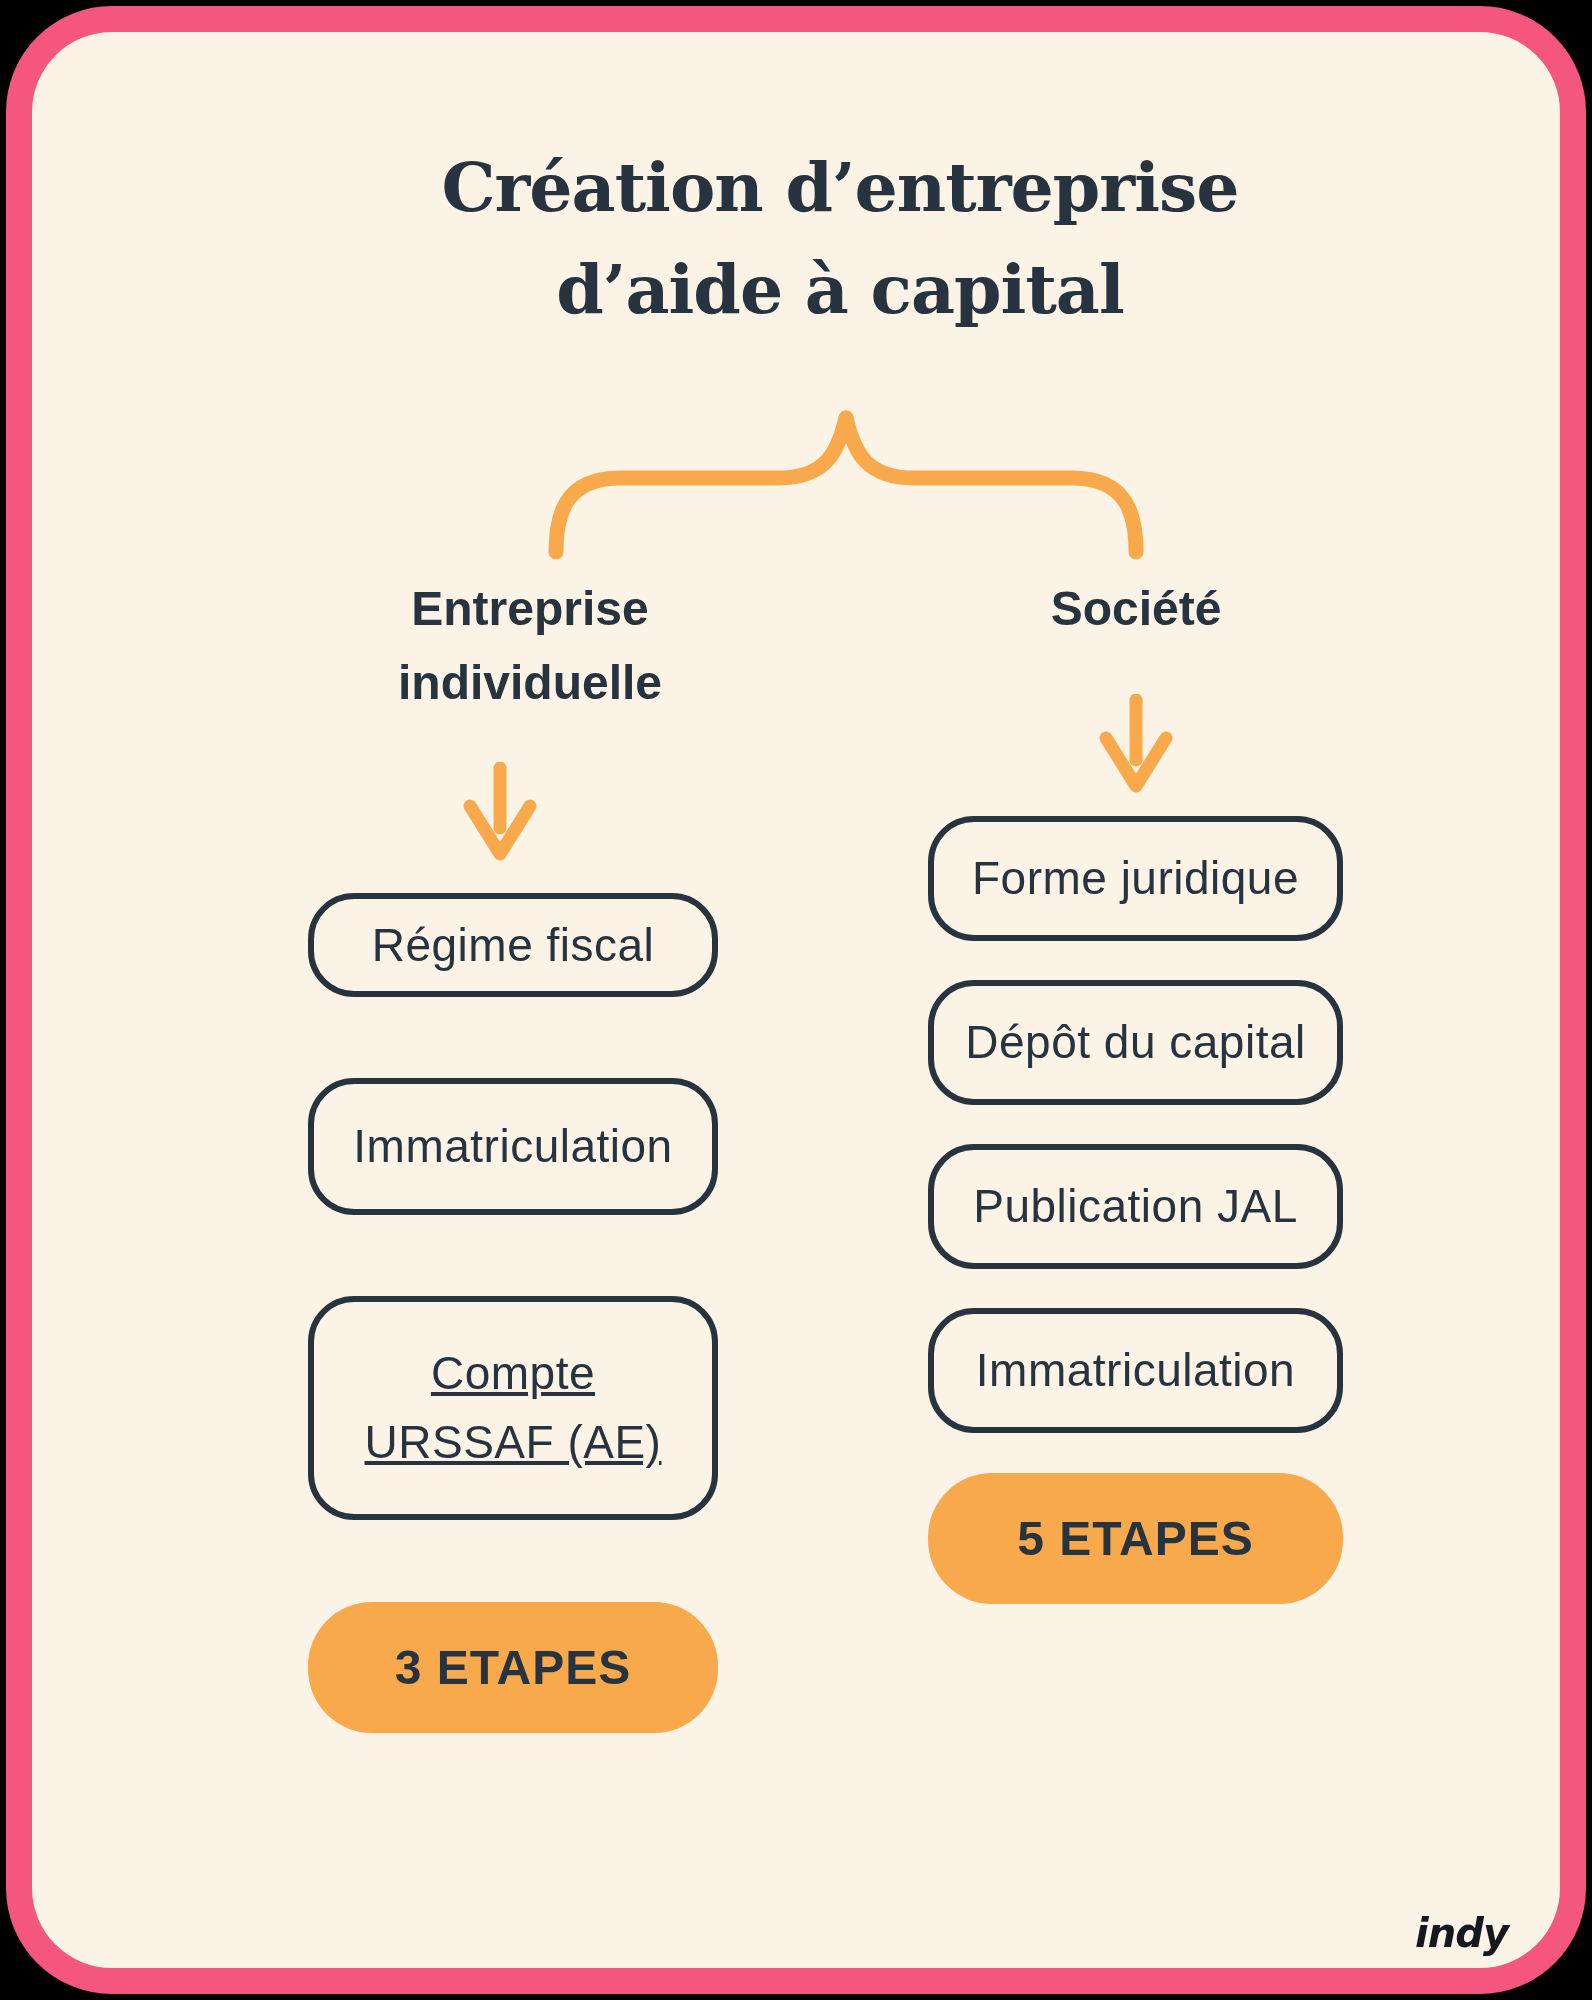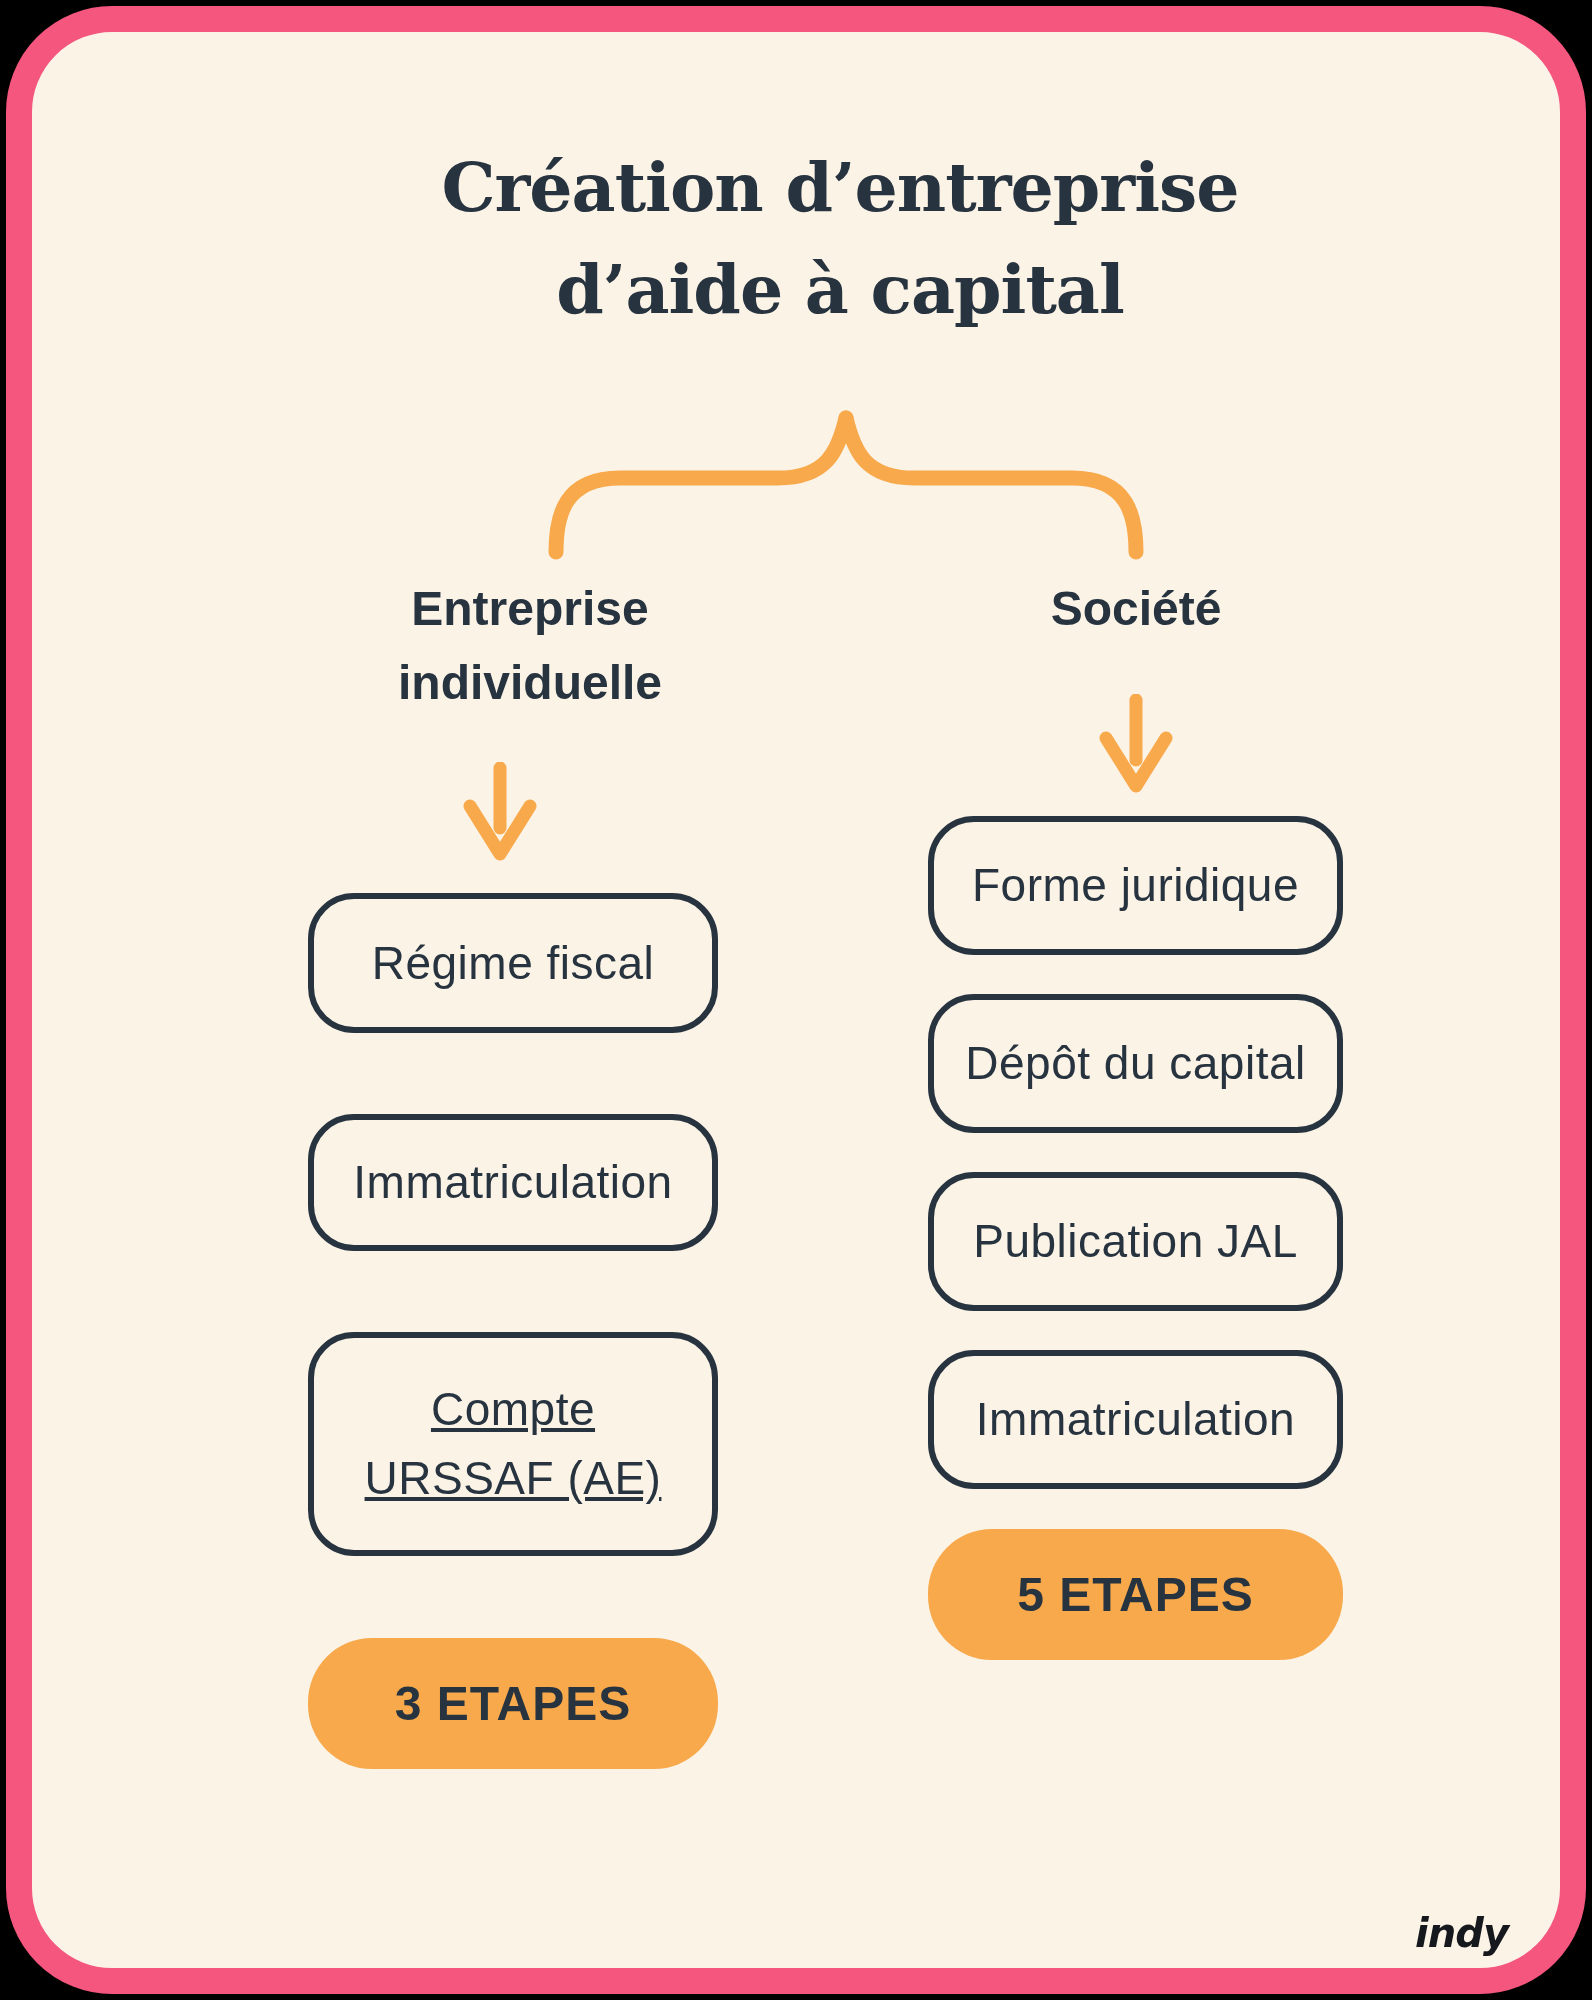--- a/index.html
+++ b/index.html
@@ -33,31 +33,31 @@
   .branch-label.right { left:936px; top:572px; }
   .arrow-svg { position:absolute; }
   .arrow-svg path { stroke:var(--orange,#F8A94B); stroke-width:13; fill:none;
     stroke-linecap:round; stroke-linejoin:round; }
   .arrow-left  { left:462px; top:762px; }
   .arrow-right { left:1098px; top:694px; }
   .col { position:absolute; display:flex; flex-direction:column; }
   .col-left  { left:308px; top:893px; width:410px; }
   .col-right { left:928px; top:816px; width:415px; }
   .step-box {
-    box-sizing:border-box; height:139px;
+    box-sizing:border-box; height:125px;
     border:6px solid var(--navy,#273440); border-radius:46px;
     background:var(--cream,#FCF3E7);
     display:flex; align-items:center; justify-content:center;
     text-align:center; font-size:46px; line-height:1.5; letter-spacing:0.5px;
     color:var(--navy,#273440); white-space:pre-line;
   }
   .col-left  .step-box { margin-top:81px; }
   .col-right .step-box { margin-top:39px; }
   .col .step-box:first-child { margin-top:0; }
-  .h140 { height:140px; } .h137 { height:137px; } .h196 { height:224px;text-decoration:underline; }
+  .h140 { height:104px; } .h137 { height:137px; } .h196 { height:224px;text-decoration:underline; }
   .badge {
     box-sizing:border-box; height:131px; border-radius:64px;
     background:var(--orange,#F8A94B);
     display:flex; align-items:center; justify-content:center;
     font-weight:700; font-size:48px; letter-spacing:1px;
     color:var(--navy,#273440);
   }
   .col-left  .badge { margin-top:82px; }
   .col-right .badge { margin-top:40px;text-align:right; }
   .logo {

